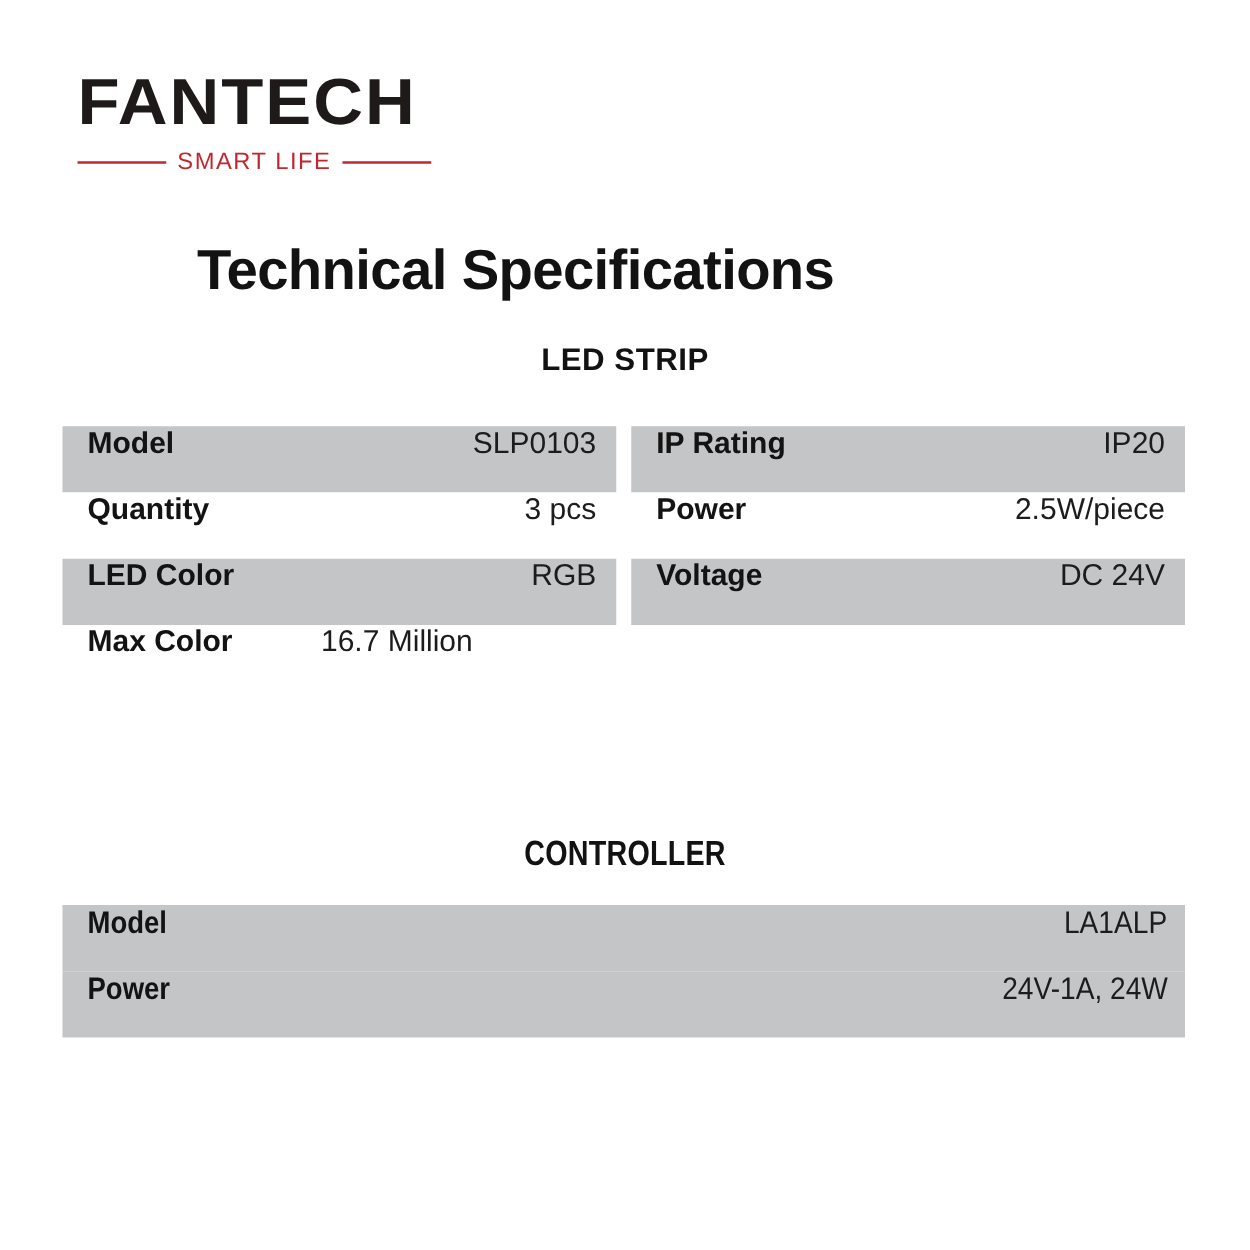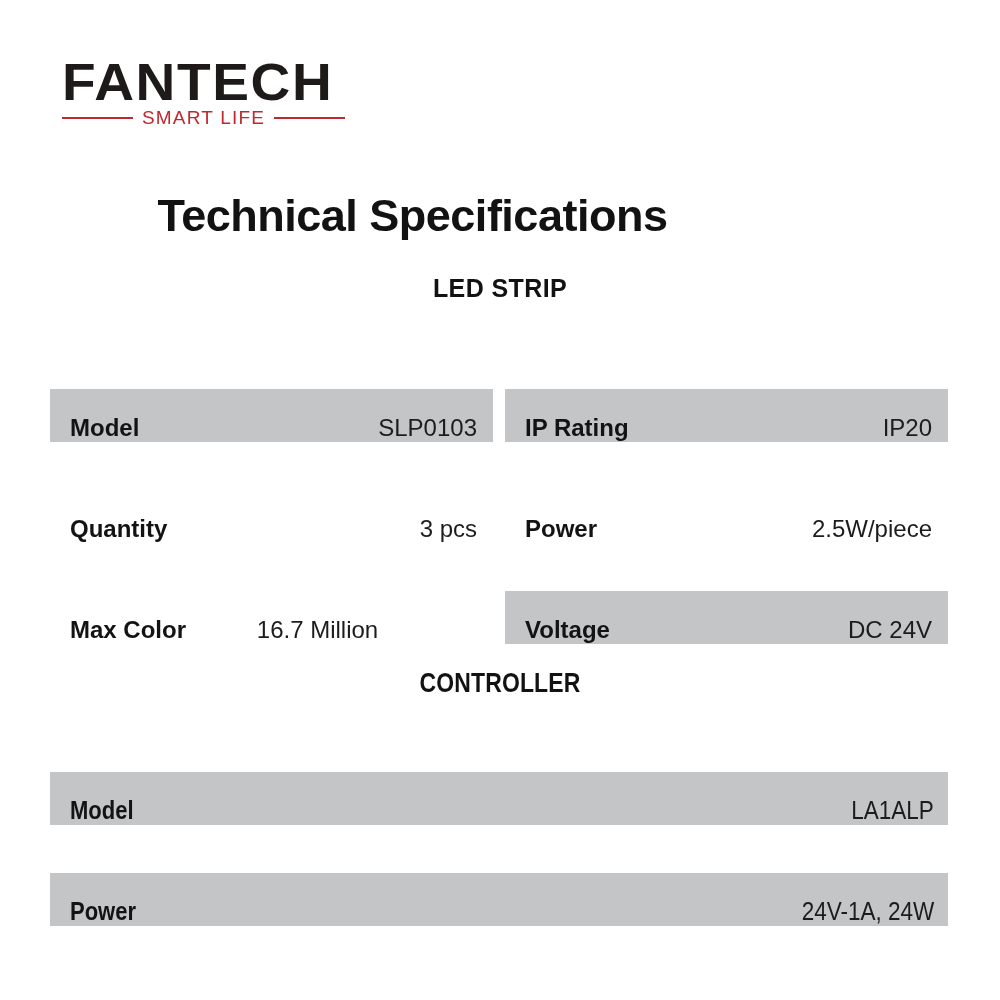--- a/index.html
+++ b/index.html
@@ -30,20 +30,21 @@
     letter-spacing: 1.5px;
     color: #1f1a1a;
     line-height: 1;
     margin: 0;
     transform: scaleX(1.06);
     transform-origin: left center;
   }
   .logo-tagline-row {
     display: flex;
     align-items: center;
+    margin-top: 12px;
     width: 283px;
   }
   .logo-rule {
     flex: 1 1 auto;
     height: 2px;
     background: #c0282f;
   }
   .logo-tagline {
     font-family: "Liberation Sans", sans-serif;
     font-size: 19px;
@@ -92,24 +93,23 @@
     top: 341px;
     width: 898px;
     display: flex;
     justify-content: space-between;
   }
   .led-col { width: 443px; }
 
   .row {
     height: 53px;
     display: flex;
-    align-items: flex-end;
+    align-items: flex-start;
     box-sizing: border-box;
     padding: 0 16px 0 20px;
-    margin-top: 48px;
   }
   .row.shaded { background: #c4c5c7; }
   .row.plain  { background: #ffffff; }
 
   .cell-label {
     font-size: 24px;
     font-weight: bold;
     color: #131313;
     white-space: nowrap;
   }
@@ -172,20 +172,24 @@
     <div class="row shaded">
       <span class="cell-label">Model</span>
       <span class="cell-value">SLP0103</span>
     </div>
 
     <div class="row plain">
       <span class="cell-label">Quantity</span>
       <span class="cell-value">3 pcs</span>
     </div>
 
+    <div class="row shaded">
+      <span class="cell-label">LED Color</span>
+      <span class="cell-value">RGB</span>
+    </div>
 
     <div class="row plain">
       <span class="cell-label">Max Color</span>
       <span class="cell-value centered">16.7 Million</span>
     </div>
 
   </div>
 
   <div class="led-col">
 

